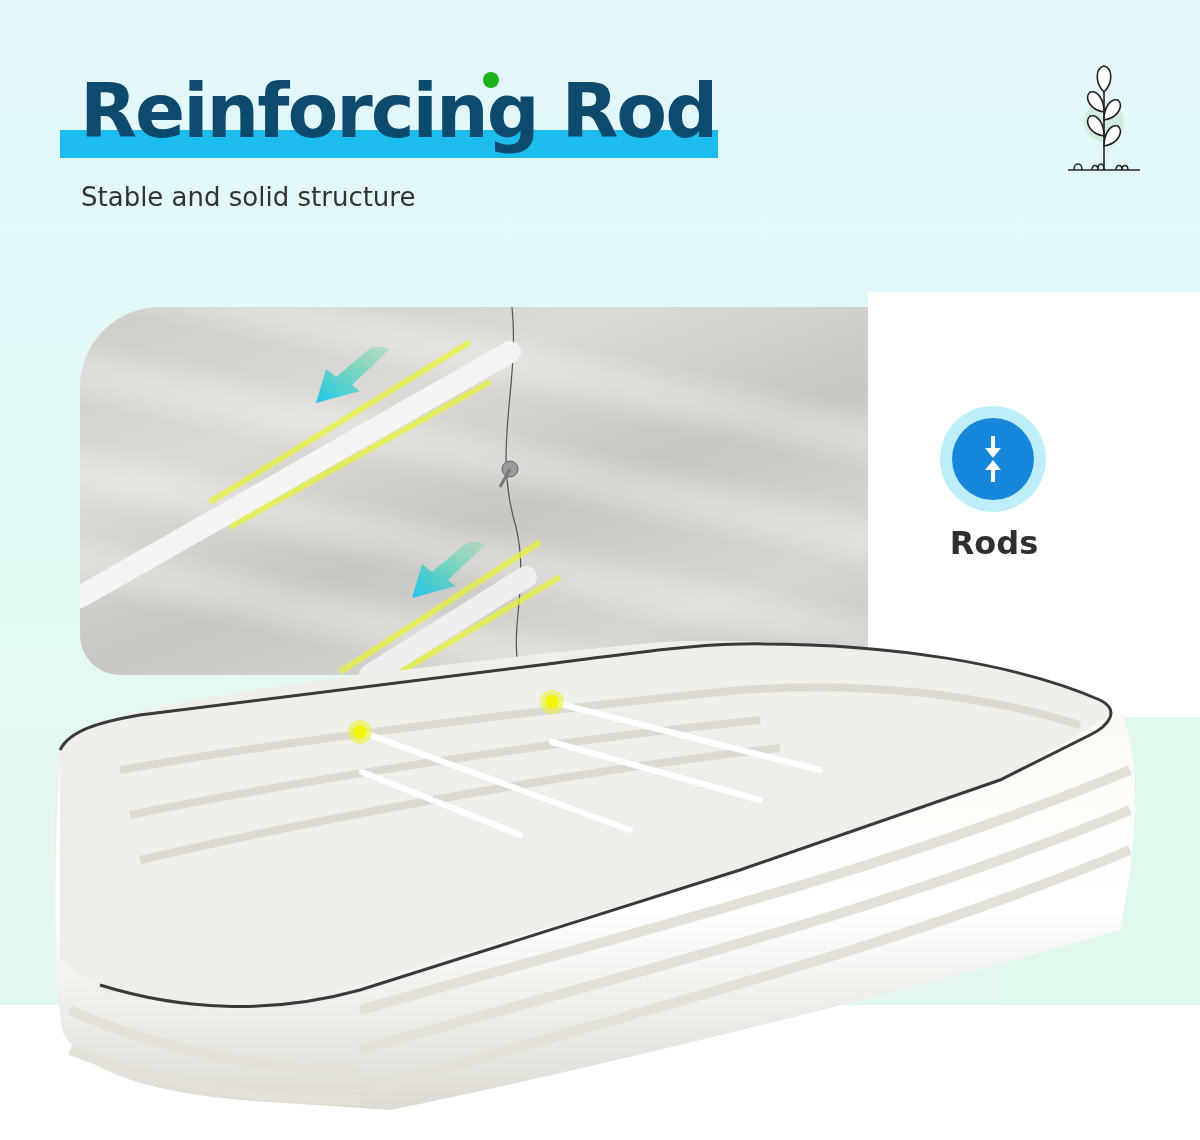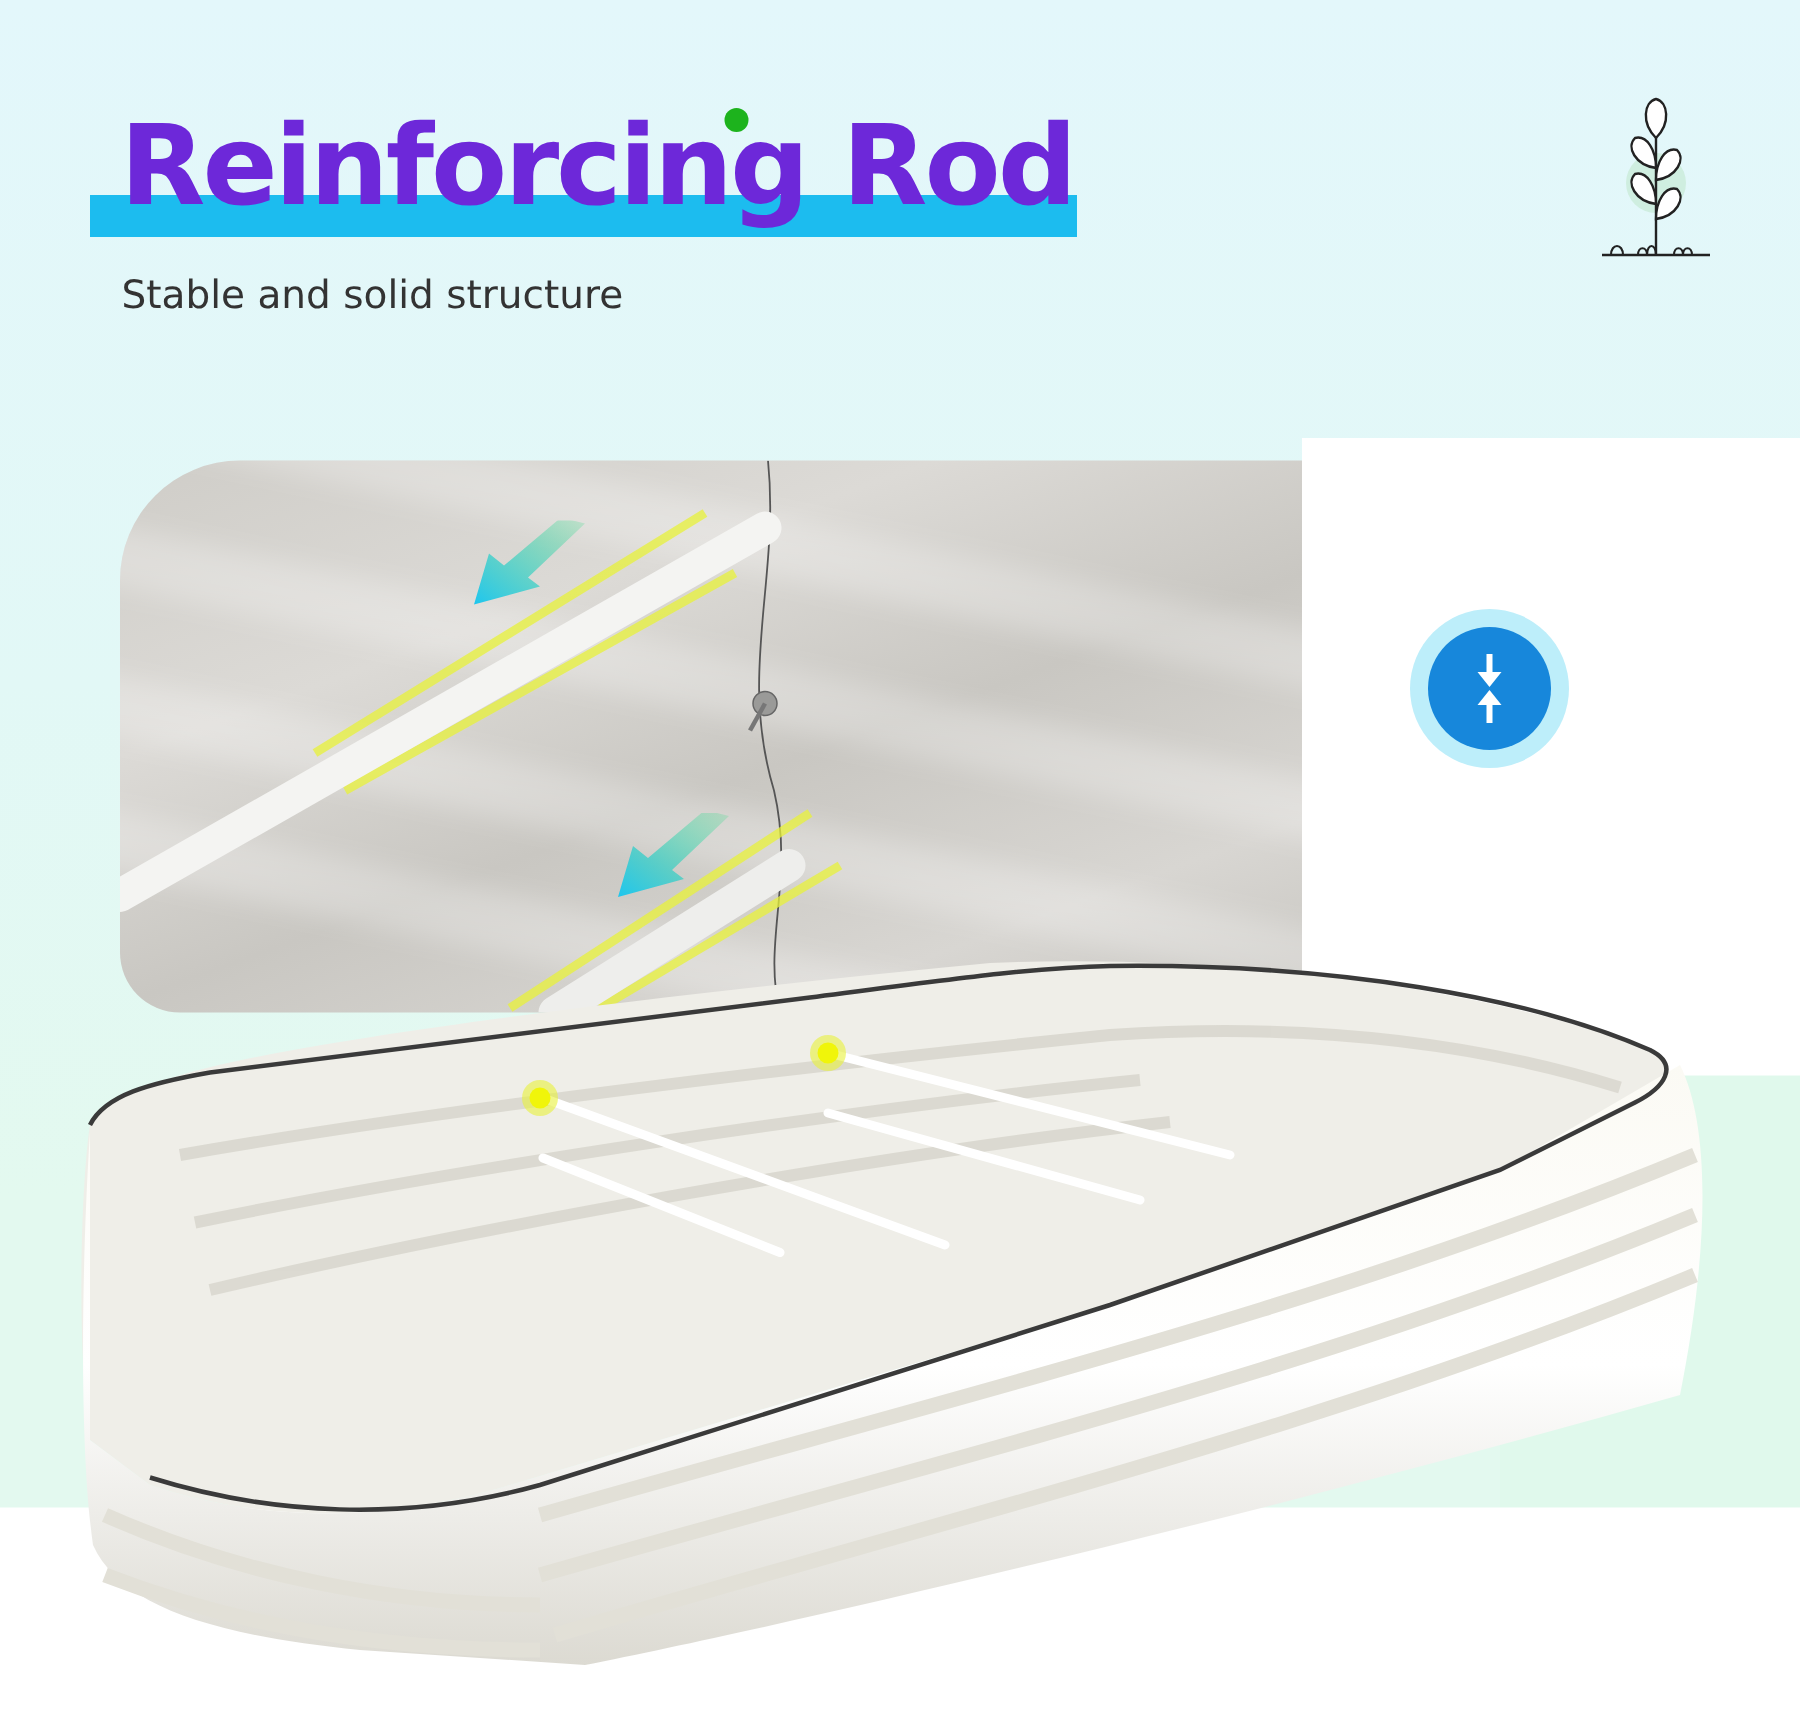--- a/index.html
+++ b/index.html
@@ -4,21 +4,21 @@
 <style>
   html,body{margin:0;padding:0;}
   body{width:1200px;height:1140px;position:relative;overflow:hidden;
     font-family:"Liberation Sans",sans-serif;
     background:linear-gradient(180deg,#e3f7fb 0%,#e2f8f6 40%,#e3f9ef 70%,#e3f9ef 88%);}
   .bottom-band{position:absolute;left:0;top:1005px;width:1200px;height:135px;background:#ffffff;}
   .right-mint{position:absolute;left:1000px;top:715px;width:200px;height:290px;background:#e0f9ec;}
   .title-wrap{position:absolute;left:60px;top:68px;}
   .title-bar{position:absolute;left:0;top:62px;width:658px;height:28px;background:#1cbcef;}
   .title{position:relative;font-family:"DejaVu Sans",sans-serif;font-weight:bold;font-size:74px;
-    letter-spacing:-2px;color:#6d28d9;left:20px;top:0;line-height:86px;white-space:nowrap;}
+    letter-spacing:-2px;color:#0c4a6e;left:20px;top:0;line-height:86px;white-space:nowrap;}
   .green-dot{position:absolute;left:423px;top:4px;width:16px;height:16px;border-radius:50%;background:#1db31d;}
   .subtitle{position:absolute;left:81px;top:182px;font-size:26px;color:#333;font-family:"DejaVu Sans",sans-serif;font-weight:normal;letter-spacing:0;}
   .plant-icon{position:absolute;left:1064px;top:62px;width:80px;height:115px;}
   .inset{position:absolute;left:80px;top:307px;width:800px;height:368px;border-radius:80px 0 0 40px;overflow:hidden;
     background:linear-gradient(160deg,#cfcdc8 0%,#dcdad6 30%,#c9c7c2 55%,#d8d6d2 80%,#c6c4bf 100%);}
   .inset .stripe{position:absolute;left:-100px;width:1100px;height:40px;background:rgba(255,255,255,0.25);transform:rotate(12deg);filter:blur(8px);}
   .feature-card{position:absolute;left:868px;top:292px;width:332px;height:425px;background:#ffffff;}
   .rods-icon{position:absolute;left:72px;top:114px;width:106px;height:106px;border-radius:50%;background:#bdeefa;}
   .rods-icon .inner{position:absolute;left:12px;top:12px;width:82px;height:82px;border-radius:50%;background:#1787db;}
   .rods-label{position:absolute;left:0;top:232px;width:252px;text-align:center;font-family:"DejaVu Sans",sans-serif;font-weight:bold;font-size:32px;color:#2f2f2f;}
@@ -93,20 +93,21 @@
   <div class="rods-icon">
     <div class="inner">
       <svg width="82" height="82" viewBox="0 0 82 82">
         <line x1="41" y1="18" x2="41" y2="32" stroke="#fff" stroke-width="4"></line>
         <path d="M33 30 L49 30 L41 40Z" fill="#fff"></path>
         <path d="M33 52 L49 52 L41 42Z" fill="#fff"></path>
         <line x1="41" y1="50" x2="41" y2="64" stroke="#fff" stroke-width="4"></line>
       </svg>
     </div>
   </div>
+  <div class="rods-label">Rods</div>
 </div>
 
 <svg class="bed" viewBox="0 0 1110 490">
   <defs>
     <linearGradient id="ridge" x1="0" y1="0" x2="0" y2="1">
       <stop offset="0" stop-color="#fbfaf4"></stop>
         <stop offset="0.5" stop-color="#ffffff"></stop>
         <stop offset="1" stop-color="#dcdad2"></stop>
     </linearGradient>
   </defs>

